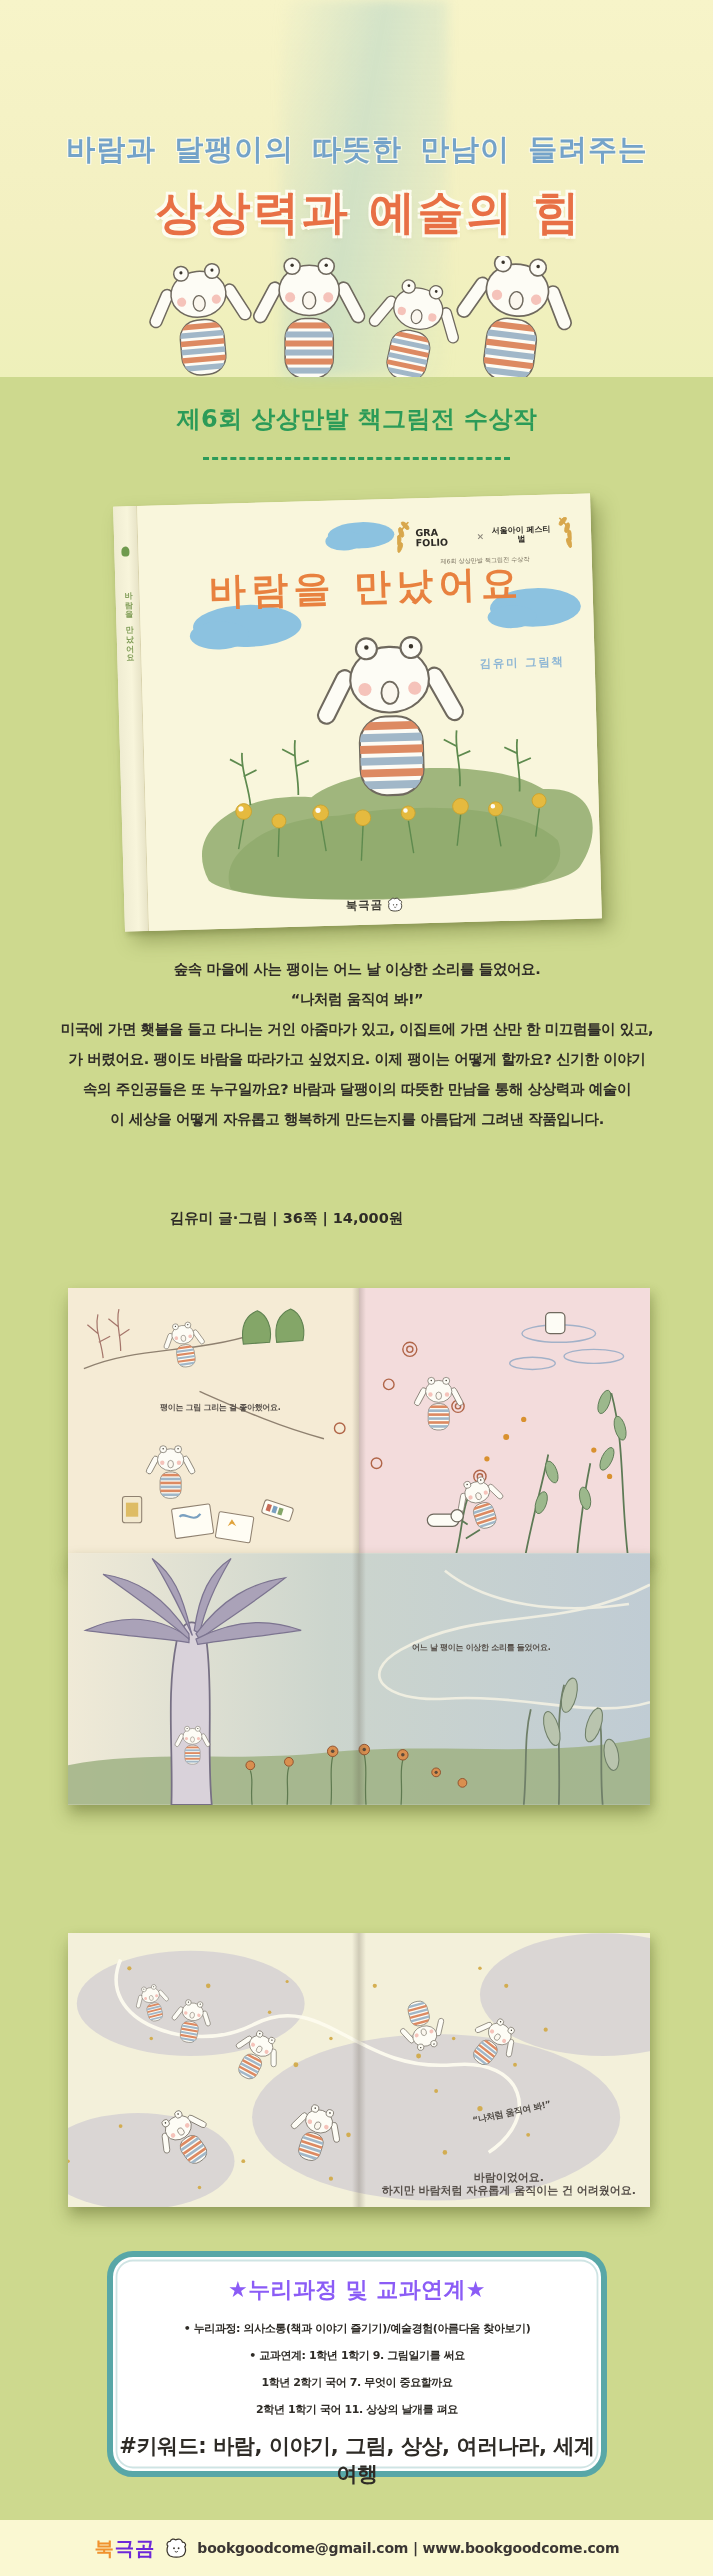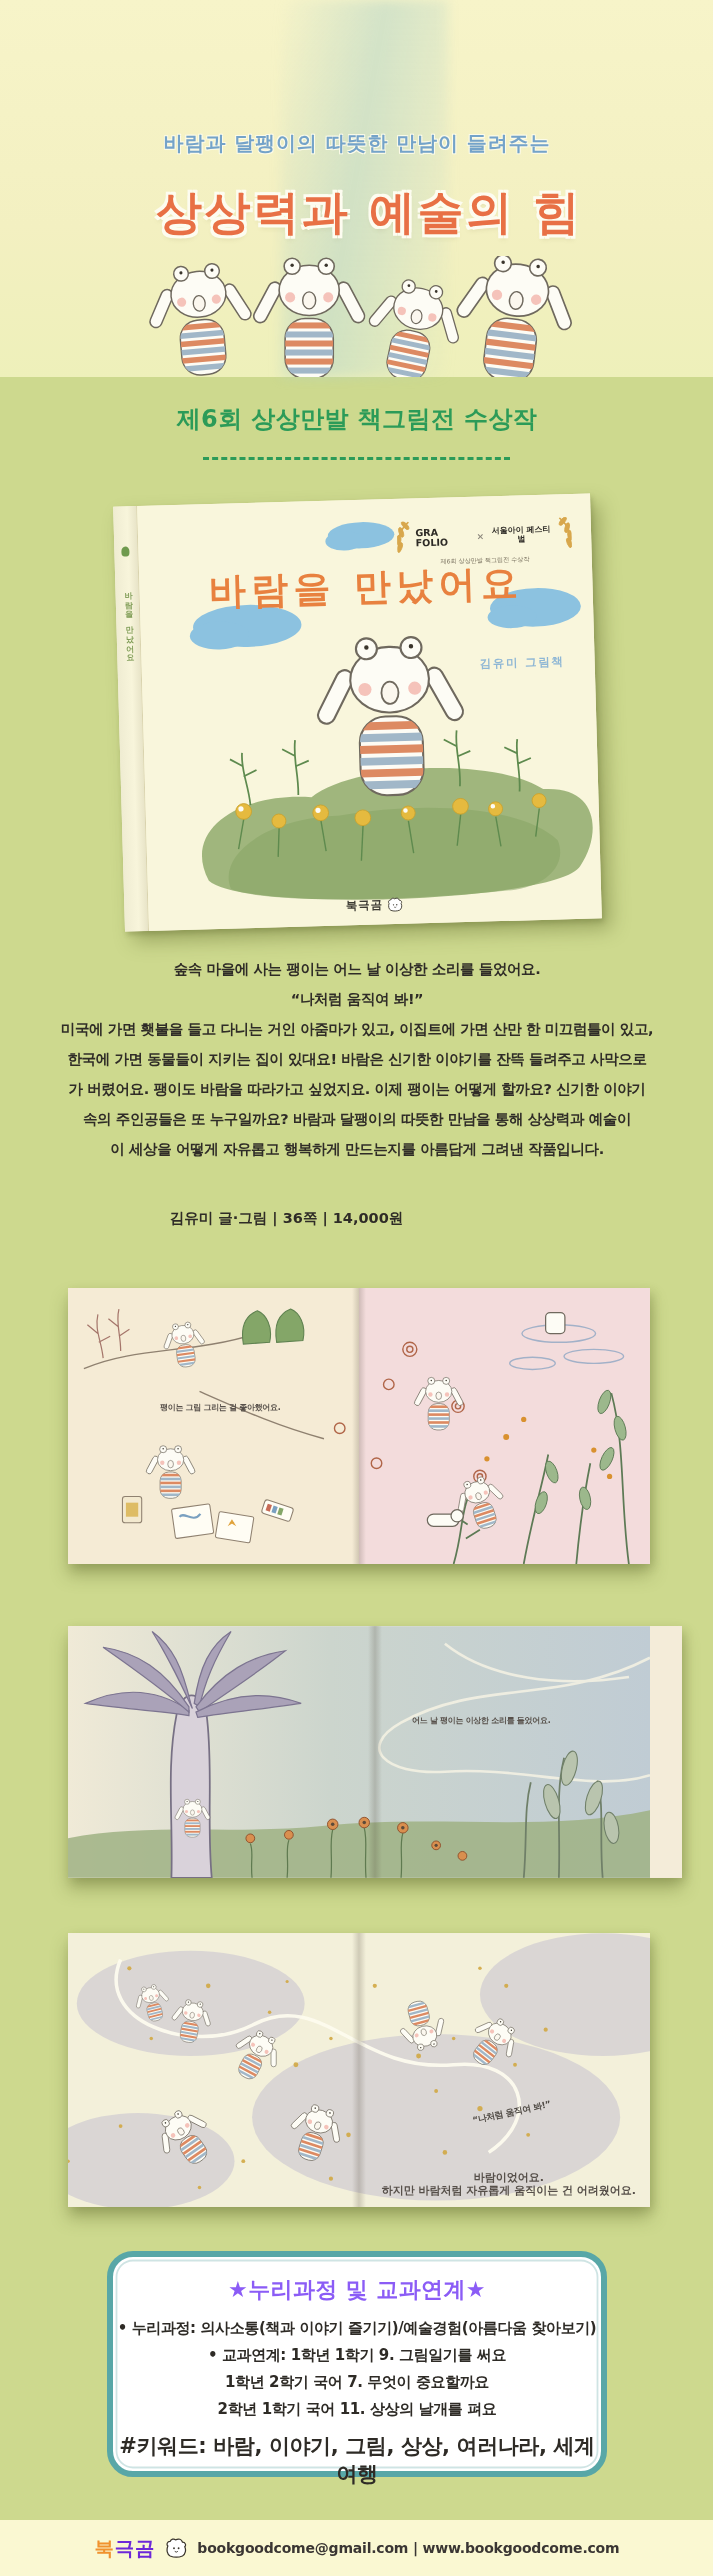--- a/index.html
+++ b/index.html
@@ -7,22 +7,22 @@
   .page{position:relative;width:714px;height:2576px;background:#cdd98e;overflow:hidden;}
   .abs{position:absolute;}
 
   
   .header-band{left:0;top:0;width:714px;height:377px;
     background:linear-gradient(180deg,#f7f4c9 0%,#f3f0c1 60%,#eef0ba 100%);}
   .header-streak{left:281px;top:0;width:167px;height:377px;
     background:linear-gradient(100deg,rgba(190,215,190,0) 0%,rgba(175,210,200,.5) 45%,rgba(205,225,205,0) 100%);
     filter:blur(6.1px);}
   .header-subtitle{left:0;top:130px;width:714px;text-align:center;
-    font-size:20px;font-weight:700;color:#74a3c9;letter-spacing:0.9px;
-    text-shadow:-0.9px -0.9px 0 #fcfbe9,0.9px -0.9px 0 #fcfbe9,-0.9px 0.9px 0 #fcfbe9,0.9px 0.9px 0 #fcfbe9;}
+    font-size:29px;font-weight:700;color:#74a3c9;letter-spacing:0.9px;
+    text-shadow:-0.9px -0.9px 0 #fcfbe9,0.9px -0.9px 0 #fcfbe9,-0.9px 0.9px 0 #fcfbe9,0.9px 0.9px 0 #fcfbe9;font-family:Liberation Mono, monospace;}
   .header-title{left:0;top:182px;width:714px;text-align:center;
     font-size:46px;font-weight:800;color:#e87045;letter-spacing:2.6px;
     text-shadow:-2.6px -2.6px 0 #fdfcf0,2.6px -2.6px 0 #fdfcf0,-2.6px 2.6px 0 #fdfcf0,2.6px 2.6px 0 #fdfcf0,0 3.5px 5.3px rgba(120,110,60,.15);padding-left:12px;}
   .frog-row{left:145px;top:256px;width:439px;height:121px;overflow:hidden;}
 
   
   .award-text{left:0;top:403px;width:714px;text-align:center;
     font-size:24px;font-weight:800;color:#2c9b58;letter-spacing:0.4px;}
   .award-dash{left:203px;top:457px;width:307px;height:0;border-top:3.5px dashed #2c9b58;}
 
@@ -54,37 +54,37 @@
   .description{left:17.5px;top:954px;width:679px;text-align:center;
     font-size:14.5px;font-weight:700;color:#2f2c27;letter-spacing:-0.4px;}
   .description div{height:30px;line-height:30px;}
   .credit{left:0;top:1209px;width:573px;text-align:center;
     font-size:14.5px;font-weight:700;color:#2f2c27;}
 
   
   .spread{left:68px;width:582px;background:#f4ecd9;
     box-shadow:0 10.5px 16px rgba(90,100,40,.38),3.5px 4.4px 8.8px rgba(90,100,40,.22);overflow:hidden;margin-top:12px;}
   .spread-1{top:1276px;height:276px;}
-  .spread-2{top:1614px;height:252px;padding-left:32px;}
+  .spread-2{top:1541px;height:252px;}
   .spread-3{top:1921px;height:274px;}
   .gutter{position:absolute;left:50%;top:0;width:14px;height:100%;margin-left:-7px;
     background:linear-gradient(90deg,rgba(80,70,55,0),rgba(80,70,55,.22) 50%,rgba(80,70,55,0));}
   .sp-caption{position:absolute;font-size:8px;font-weight:600;color:#57504a;letter-spacing:-0.3px;}
   .sp1-caption{left:92px;top:114px;}
   .sp2-caption{left:344px;top:89px;}
   .sp3-hand{right:98px;top:174px;font-size:8.8px;color:#4f4a44;transform:rotate(-12deg);font-weight:600;}
   .sp3-caption{right:14px;bottom:10.5px;text-align:center;line-height:13px;font-size:11px;font-weight:600;color:#57504a;}
   .spread svg{position:absolute;left:0;top:0;}
 
   
   .curr-box{left:107px;top:2251px;width:500px;height:226px;background:#ffffff;
     border:6.1px solid #58a7a7;border-radius:26px;box-shadow:inset 0 0 0 2.6px #fff,inset 0 0 0 4.4px #cfe4e4;
     box-sizing:border-box;text-align:center;}
   .curr-title{margin-top:17.5px;font-size:22px;font-weight:800;color:#8b5cf6;letter-spacing:0.4px;}
-  .curr-lines{margin-top:10.5px;font-size:15px;font-weight:700;color:#2e2b26;letter-spacing:-0.4px;}
+  .curr-lines{margin-top:10.5px;font-size:11px;font-weight:700;color:#2e2b26;letter-spacing:-0.4px;}
   .curr-lines div{height:27px;line-height:27px;}
   .curr-keywords{margin-top:8.8px;font-size:21px;font-weight:700;color:#2e2b26;letter-spacing:-0.4px;}
 
   
   .footer{left:0;top:2520px;width:714px;height:56px;background:#faf8d2;
     display:flex;align-items:center;justify-content:center;gap:8.8px;}
   .footer-logo{font-size:19.3px;font-weight:800;letter-spacing:0.9px;}
   .footer-logo .lg1{color:#f0922f;}
   .footer-logo .lg2{color:#6d28d9;}
   .footer-contact{font-size:14px;font-weight:700;color:#3a3633;letter-spacing:-0.2px;}
@@ -231,21 +231,20 @@
             <use href="#bearSym"></use>
           </svg>
       </div>
     </div>
   </div>
 
   <div class="abs description">
     <div>숲속 마을에 사는 팽이는 어느 날 이상한 소리를 들었어요.</div>
     <div>“나처럼 움직여 봐!”</div>
     <div>미국에 가면 횃불을 들고 다니는 거인 아줌마가 있고, 이집트에 가면 산만 한 미끄럼틀이 있고,</div>
-    <div>한국에 가면 동물들이 지키는 집이 있대요! 바람은 신기한 이야기를 잔뜩 들려주고 사막으로</div>
     <div>가 버렸어요. 팽이도 바람을 따라가고 싶었지요. 이제 팽이는 어떻게 할까요? 신기한 이야기</div>
     <div>속의 주인공들은 또 누구일까요? 바람과 달팽이의 따뜻한 만남을 통해 상상력과 예술이</div>
     <div>이 세상을 어떻게 자유롭고 행복하게 만드는지를 아름답게 그려낸 작품입니다.</div>
   </div>
   <div class="abs credit">김유미 글·그림 | 36쪽 | 14,000원</div>
 
   <div class="abs spread spread-1">
     <svg viewBox="0 0 664 315" width="582" height="276">
       <rect x="0" y="0" width="332" height="315" fill="#f5ebd5"></rect>
       <rect x="0" y="0" width="332" height="315" fill="url(#g1)" opacity="0"></rect>

